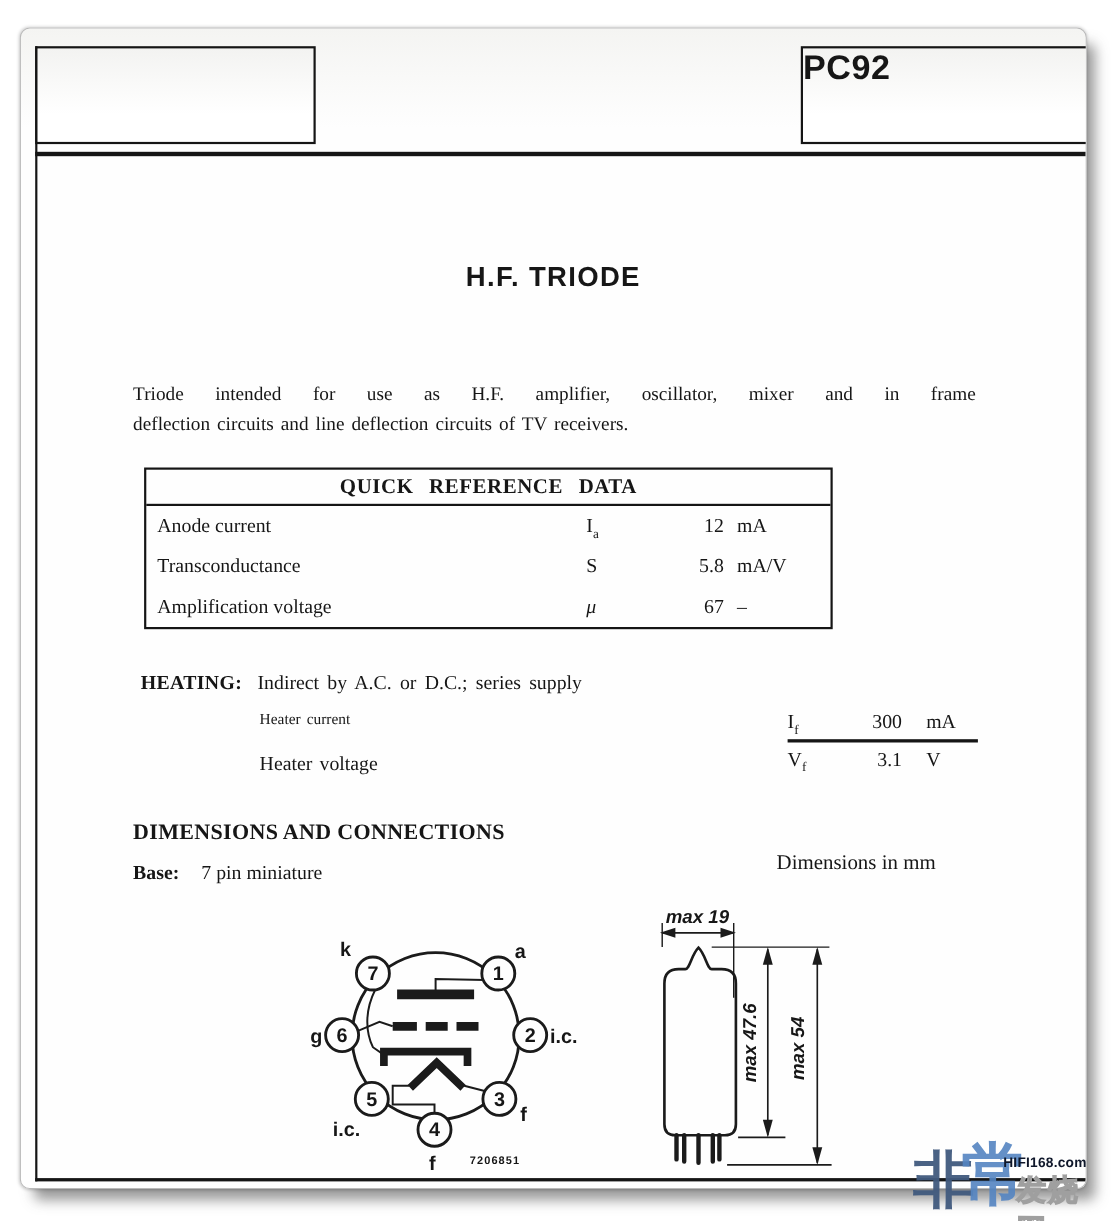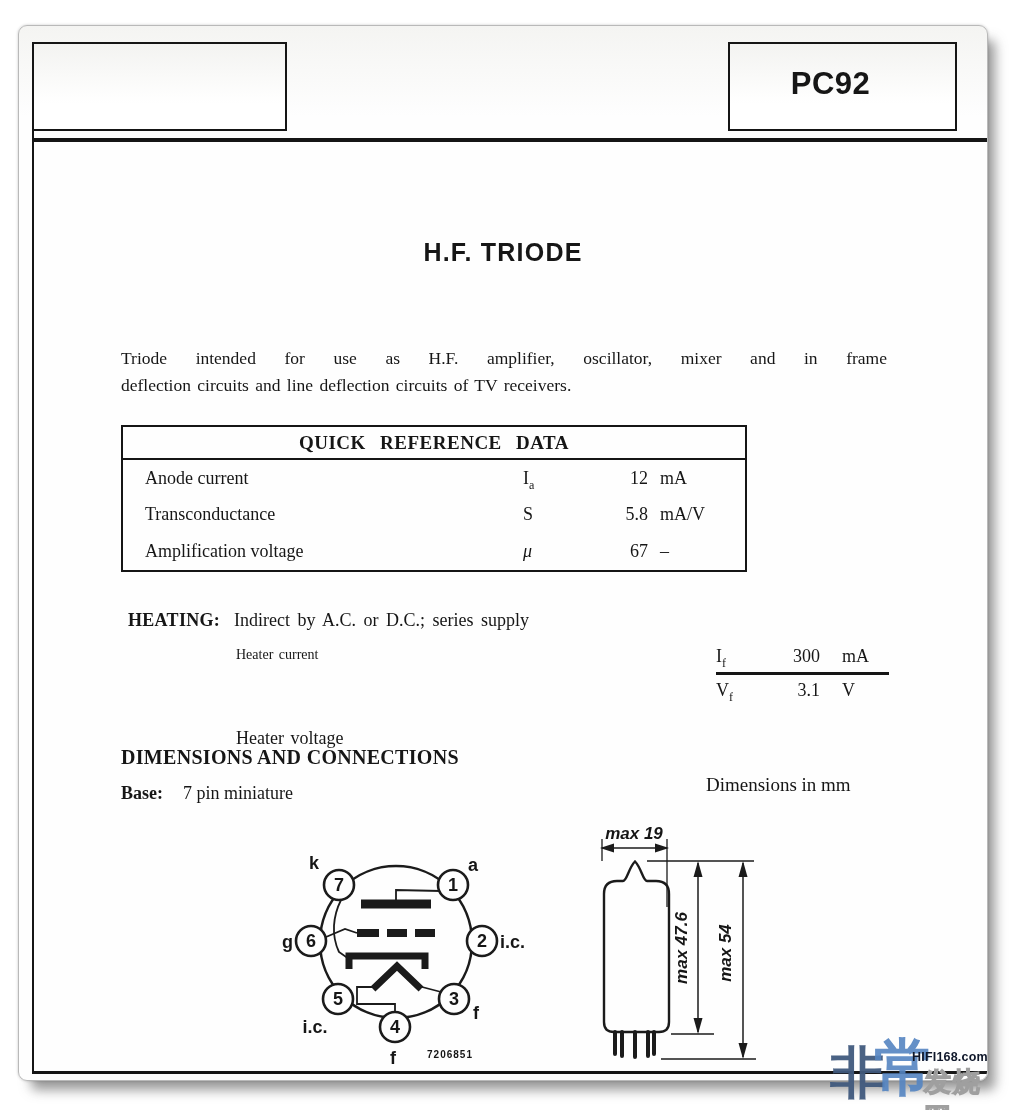--- a/index.html
+++ b/index.html
@@ -21,45 +21,45 @@
   .rule-left   { left:13px; top:16px; width:2.2px; height:1032px; background:#151515; }
   .rule-bottom { left:13px; top:1045px; right:0; height:3px; background:#151515; }
   .rule-heavy  { left:13px; top:112px; right:0; height:3.5px; background:#151515; }
 
   
   .hbox { position:absolute; top:16px; height:89px; border:2.2px solid #151515;
           background:linear-gradient(180deg,#f3f3f1,#ffffff 70%); }
   .hbox-left   { left:13px;  width:255px; }
   .hbox-center { left:274px; width:427px; text-align:center; padding-top:25px;
                  font-weight:bold; font-size:20px; letter-spacing:.6px; }
-  .hbox-right  { left:709px; width:229px; text-align:center; padding-top:22px;
+  .hbox-right  { left:709px; width:281px; text-align:left; 
                  padding-right:24px; font-weight:bold; font-size:31px; letter-spacing:.5px; }
 
   .doc-title { left:0; top:212px; width:100%; text-align:center;
                font-weight:bold; font-size:25px; letter-spacing:1.2px; }
 
   .para { left:102px; top:319px; width:766px; font-size:17.5px; line-height:27px; word-spacing:2px; }
   .para .stretch { text-align:justify; text-align-last:justify; }
 
   
-  .qrd { left:102px; top:399px; width:626px; height:147px; border:2.2px solid #151515; background:#fefefe; }
+  .qrd { left:112px; top:399px; width:626px; height:147px; border:2.2px solid #151515; background:#fefefe; }
   .qrd-title { height:33px; line-height:31px; text-align:center; border-bottom:2.2px solid #151515;
                font-weight:bold; font-size:19px; letter-spacing:.5px; word-spacing:9px; }
   .qrd-row { display:grid; grid-template-columns:1fr 70px 55px 62px; align-items:center;
-             height:36.6px; padding:0 35px 0 22px; font-size:18px; }
+             height:36.6px; padding:0 35px 0 10px; font-size:18px; }
   .qrd-row .val { text-align:right; }
   .qrd-row .unit { padding-left:12px; }
   sub.s { font-size:12px; vertical-align:-5px; line-height:0; }
 
   
   .heating-line { left:109px; top:584px; font-size:18px; }
   .heating-line b { letter-spacing:.3px; }
   .heating-line span.txt { margin-left:14px; word-spacing:3px; }
   .hlabel1 { left:217px; top:621px; font-size:14px; word-spacing:2px; }
-  .hlabel2 { left:217px; top:658px; font-size:18px; word-spacing:2px;margin-top:44px; }
+  .hlabel2 { left:217px; top:658px; font-size:18px; word-spacing:2px; }
   .htable { left:697px; top:614px; width:173px; font-size:18px; }
   .htable .hrow { display:grid; grid-template-columns:42px 1fr 55px; align-items:center; height:32px; }
   .htable .hrow .val { text-align:right; padding-right:14px; }
   .htable .hrow .unit { padding-left:8px; }
   .htable .hdiv { height:2.5px; background:#151515; }
 
   .dims-heading { left:102px; top:720px; font-weight:bold; font-size:20px; letter-spacing:.3px; }
   .dims-note { left:687px; top:748px; font-size:19px; }
   .base-note { left:102px; top:757px; font-size:18px; }
   .base-note .bv { margin-left:20px; }

